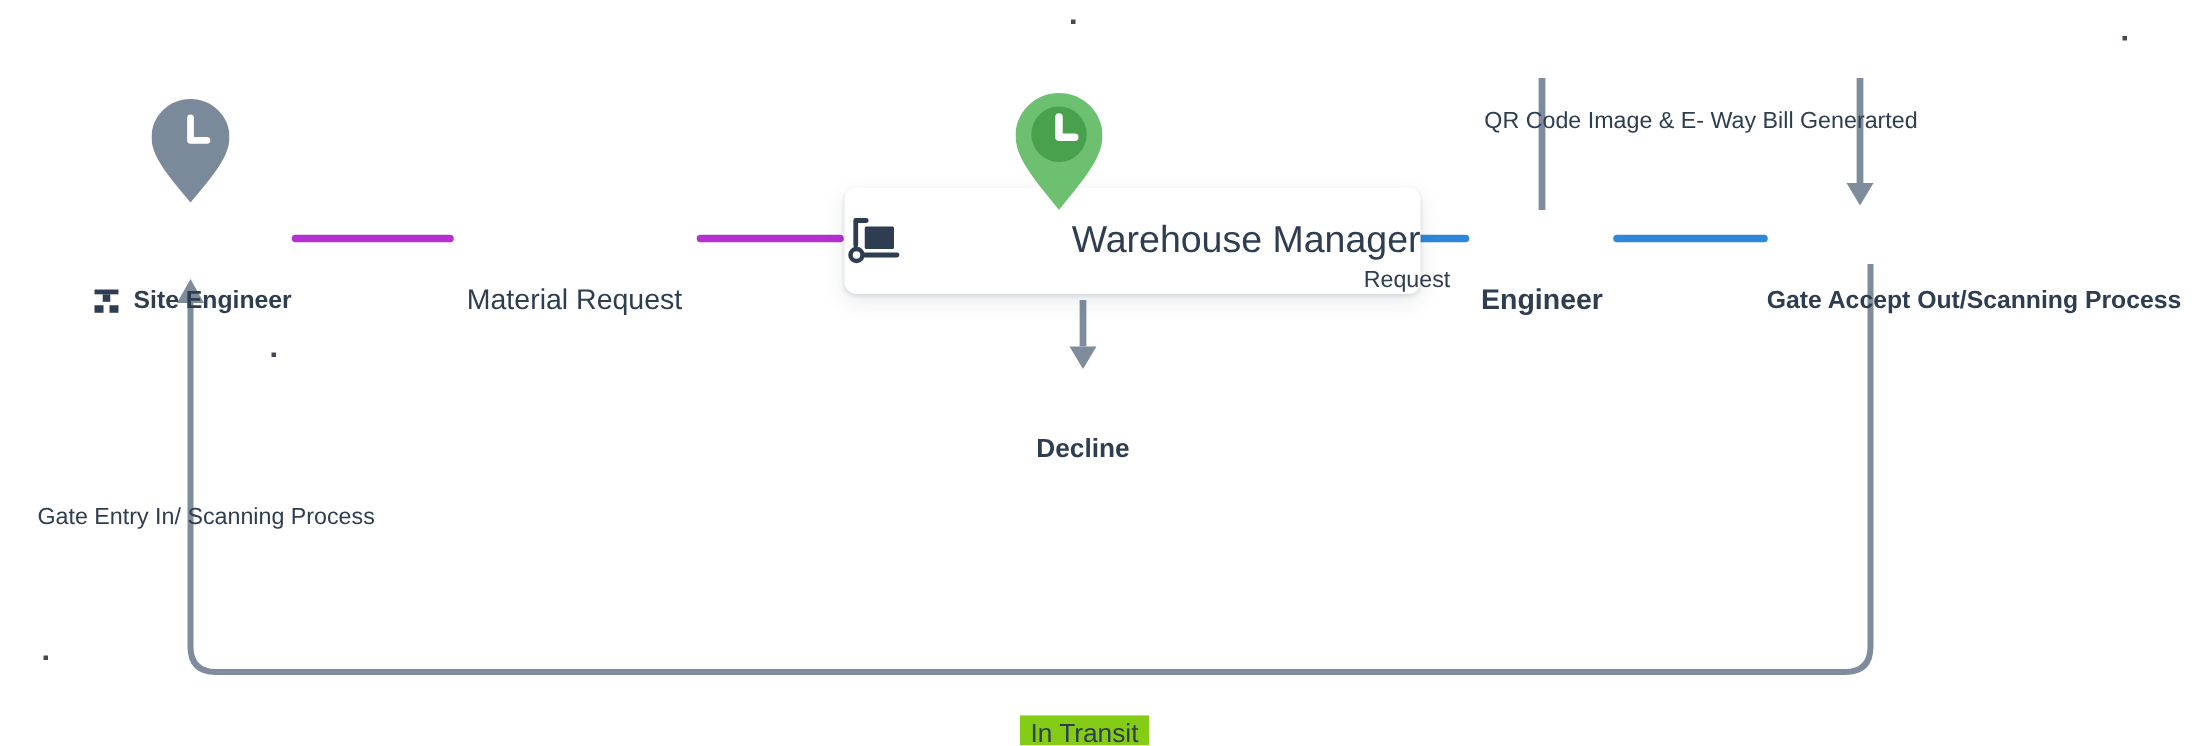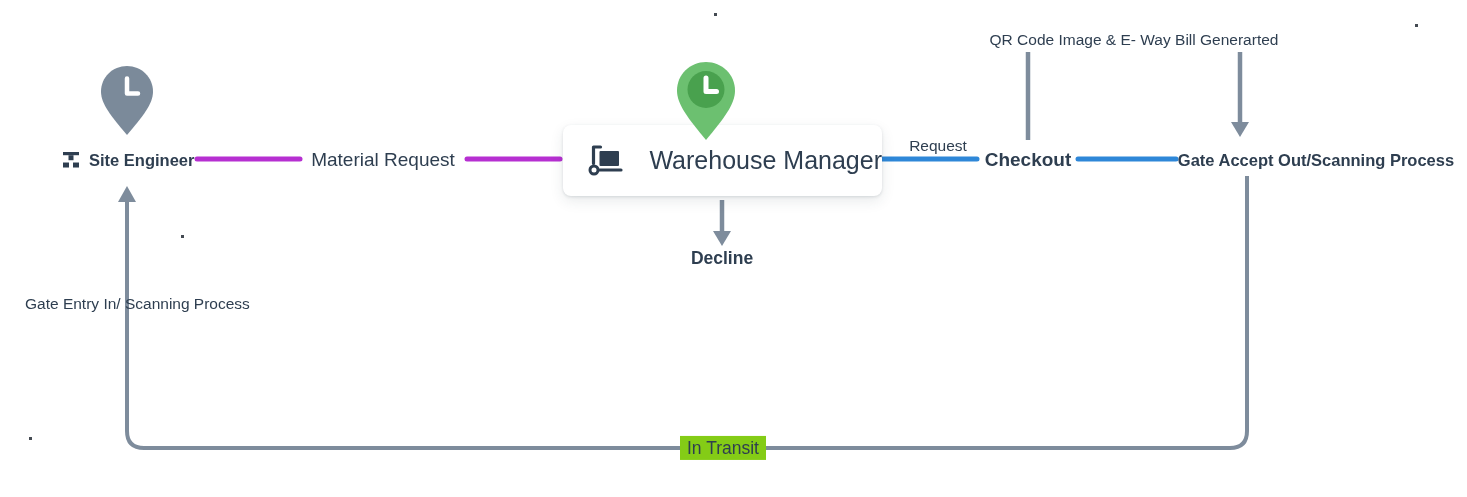--- a/index.html
+++ b/index.html
@@ -8,40 +8,40 @@
     font-family:"Liberation Sans", sans-serif; color:var(--text,#2e3e50);
     overflow:hidden;
   }
   .overlay { position:absolute; left:0; top:0; width:1467px; height:497px; }
   .l-magenta { stroke:var(--magenta); stroke-width:5; stroke-linecap:round; }
   .l-blue    { stroke:var(--blue);    stroke-width:5; stroke-linecap:round; }
   .l-gray    { stroke:var(--line-gray); stroke-width:4.5; }
   .loop      { stroke:var(--line-gray); stroke-width:4; fill:none; }
   .ah        { fill:var(--line-gray); }
 
-  .label { position:absolute; white-space:nowrap; line-height:1.15; }
+  .label { position:absolute; white-space:nowrap; line-height:1.15;margin-top:41px; }
   .ctr   { transform:translate(-50%,-50%); }
   .vctr  { transform:translateY(-50%); }
   .bold  { font-weight:700; }
 
   .site-node { left:62px; top:160px; display:flex; align-items:center; gap:9px; font-size:16.5px;font-weight:bold; }
   .mat-node  { left:383px; top:160px; font-size:19px; }
   .accept-lbl{ left:938px; top:146px; font-size:15.5px; }
   .checkout-node { left:1028px; top:160px; font-size:19px; }
   .gateout-node  { left:1316px; top:160px; font-size:16.5px; }
   .qr-lbl    { left:1134px; top:40px; font-size:15.5px; }
   .decline-node { left:722px; top:258px; font-size:17.5px; }
   .gatein-lbl{ left:25px; top:304px; font-size:15.5px; }
   .transit-lbl { left:723px; top:448px; font-size:17.5px; background:#84cc16; padding:2px 7px; }
 
   .wm-card {
-    position:absolute; left:563px; top:125px; width:319px; height:71px;
+    position:absolute; left:563px; top:125px; width:384px; height:71px;
     background:var(--card-bg,#fff); border-radius:8px;
     box-shadow:0 1px 3px rgba(40,55,70,.14), 0 5px 14px rgba(40,55,70,.10);
-    display:flex; align-items:center; justify-content:flex-end; gap:26px;
+    display:flex; align-items:center; justify-content:space-between; gap:26px;
   }
   .wm-card .wm-text { font-size:25px; }
 
   .pin { position:absolute; }
   .pin-gray  { left:101px; top:66px; }
   .pin-green { left:677px; top:62px; z-index:3; }
 
   .dot { position:absolute; width:3px; height:3px; background:#444a52; }
 </style>
 </head>
@@ -94,21 +94,21 @@
       <path d="M7.5 3 H14.5 M7.5 3 V19.5" fill="none" stroke="var(--text)" stroke-width="3.2" stroke-linecap="round"></path>
       <circle cx="8" cy="26" r="4" fill="none" stroke="var(--text)" stroke-width="3"></circle>
       <line x1="13.5" y1="26" x2="35" y2="26" stroke="var(--text)" stroke-width="3.2" stroke-linecap="round"></line>
       <rect x="13.5" y="7" width="19.5" height="15" rx="1" fill="var(--text)"></rect>
     </svg>
     <span class="wm-text">Warehouse Manager</span>
   </div>
 
   <div class="label accept-lbl ctr">Request</div>
 
-  <div class="label checkout-node ctr bold">Checkout</div>
+  <div class="label checkout-node ctr bold">Engineer</div>
 
   <div class="label gateout-node ctr bold">Gate Accept Out/Scanning Process</div>
 
   <div class="label qr-lbl ctr">QR Code Image &amp; E- Way Bill Generarted</div>
 
   <div class="label decline-node ctr bold">Decline</div>
 
   <div class="label gatein-lbl vctr">Gate Entry In/ Scanning Process</div>
 
   <div class="label transit-lbl ctr">In Transit</div>

